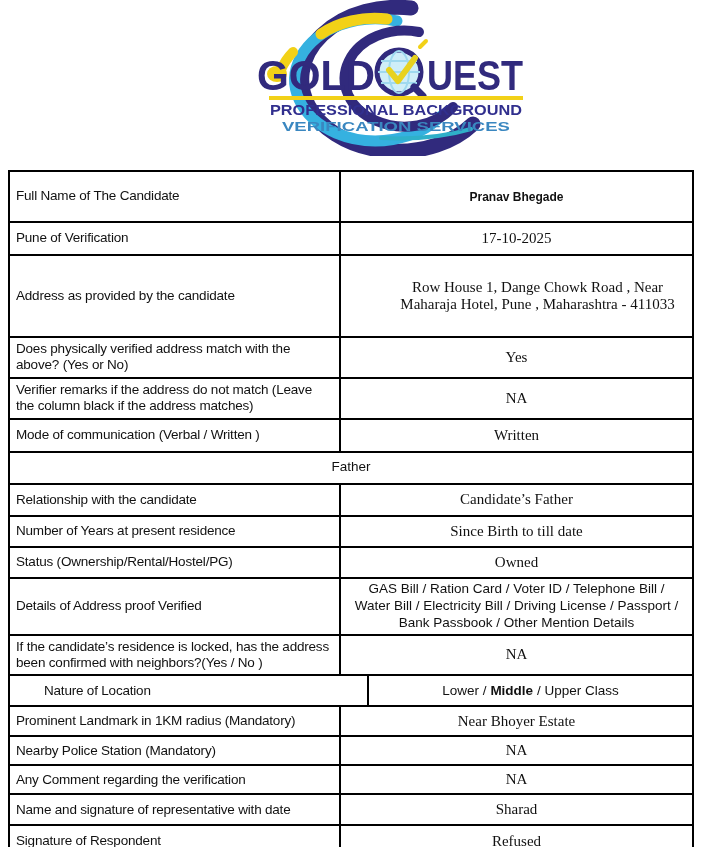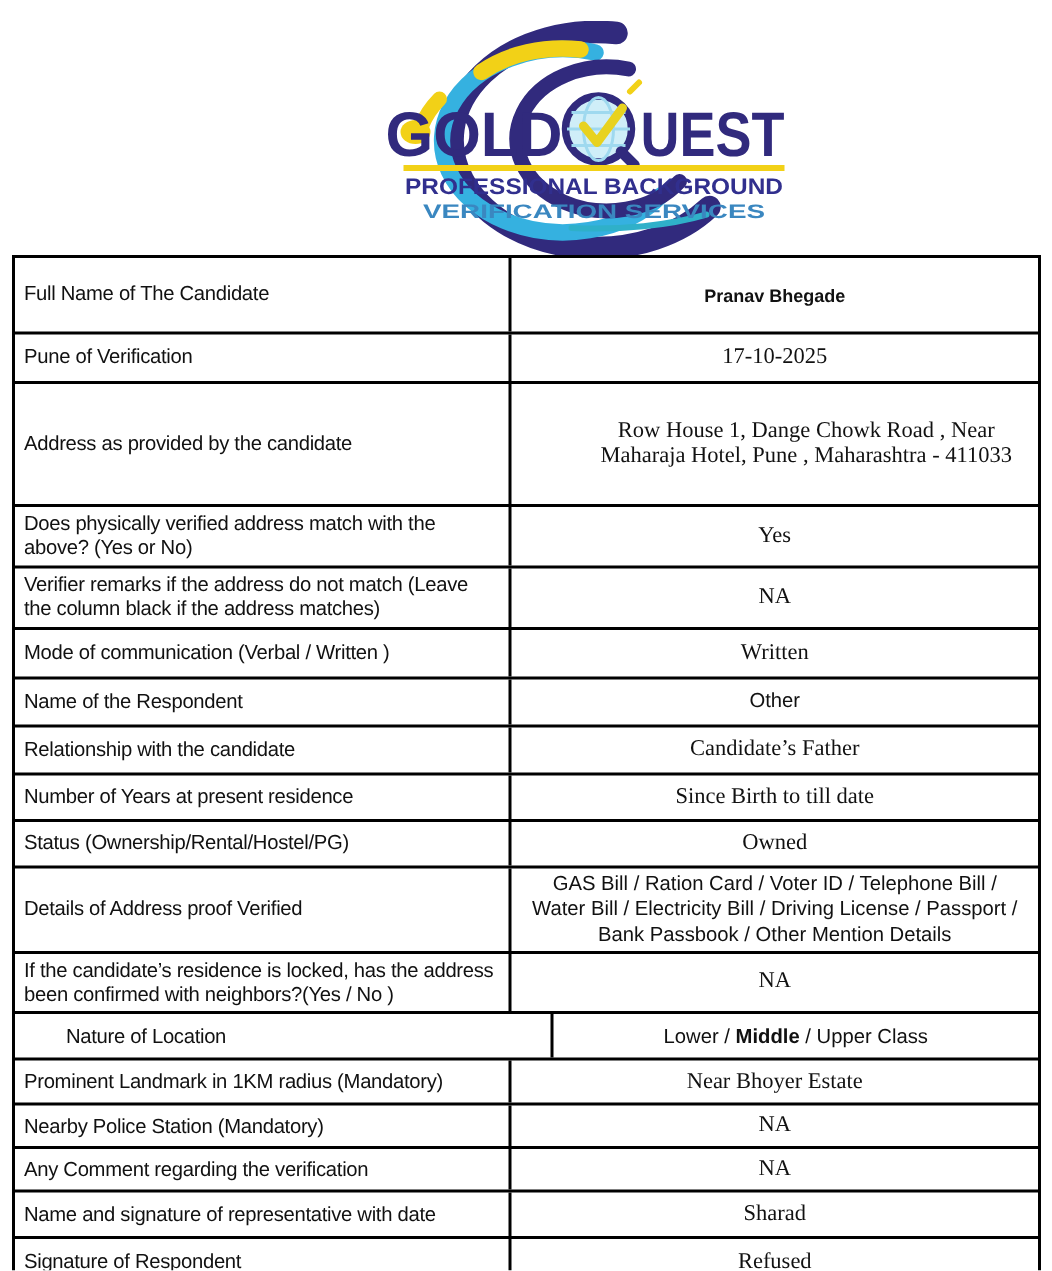--- a/index.html
+++ b/index.html
@@ -10,21 +10,21 @@
     background:#ffffff;
     font-family:"Liberation Sans", sans-serif;
     overflow:hidden;
   }
   .logo-wrap{
     width:701px;
     height:162px;
     display:flex;
     justify-content:center;
     align-items:flex-start;
-    padding-top:14px;
+    padding-top:0;
     box-sizing:border-box;
   }
   .form-table{
     position:absolute;
     left:8px;
     top:170px;
     width:686px;
     border:2px solid #000;
     box-sizing:border-box;
     background:#fff;
@@ -165,25 +165,22 @@
       </div>
       <div class="row">
         <div class="cell label">
           <span>Mode of communication (Verbal / Written )</span>
         </div>
         <div class="cell value v-serif">
           <span>Written</span>
         </div>
       </div>
       <div class="row">
-        <div class="cell label">
-          <span>Name of the Respondent</span>
-        </div>
         <div class="cell value v-sans">
-          <span>Other</span>
+          <span>Father</span>
         </div>
       </div>
       <div class="row">
         <div class="cell label">
           <span>Relationship with the candidate</span>
         </div>
         <div class="cell value v-serif">
           <span>Candidate’s Father</span>
         </div>
       </div>

